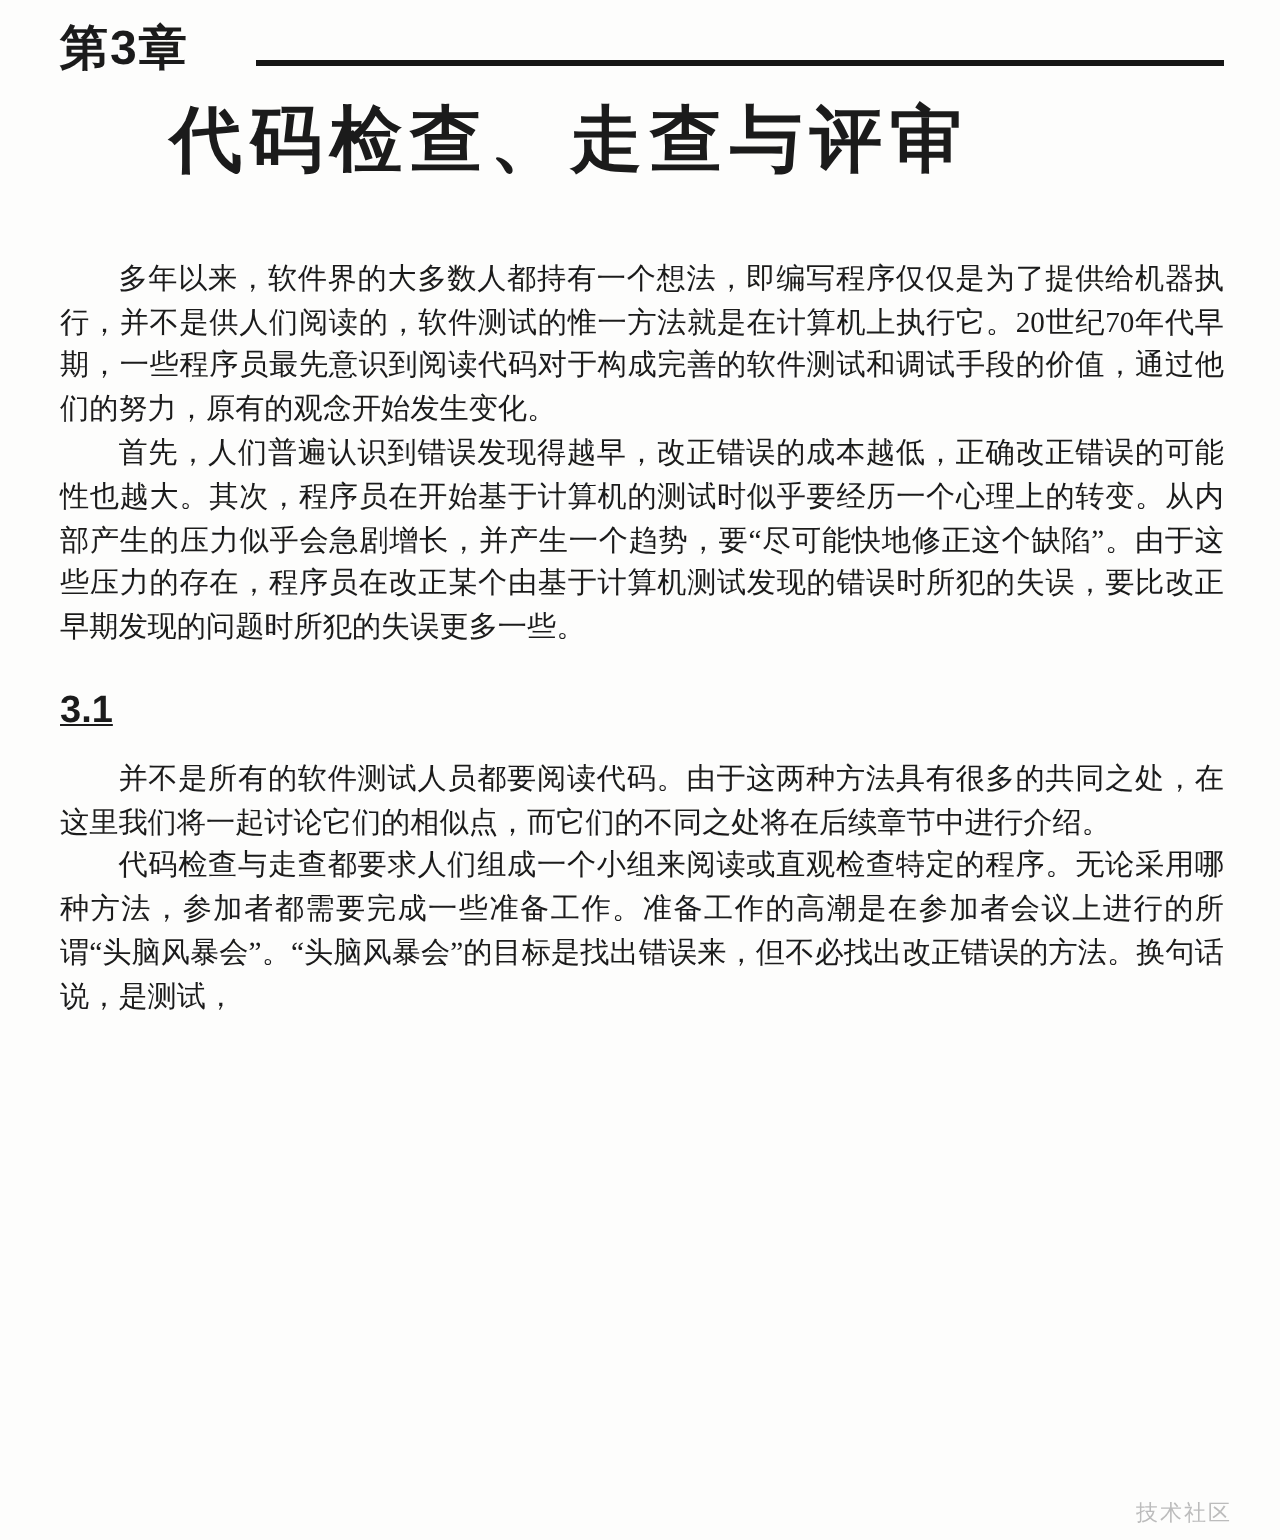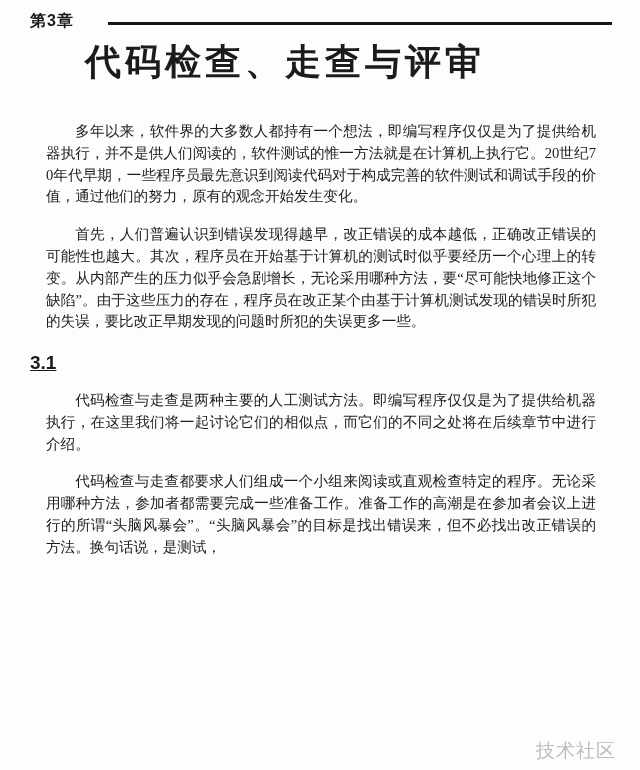--- a/index.html
+++ b/index.html
@@ -19,21 +19,21 @@
     box-sizing: border-box;
     padding: 12px 28px 0 30px;
   }
   
   .chapter-row {
     display: flex;
     align-items: flex-end;
   }
   .chapter-label {
     font-family: "Liberation Sans", "DejaVu Sans", sans-serif;
-    font-size: 16px;
+    font-size: 24px;
     font-weight: 700;
     letter-spacing: 1px;
     line-height: 1.1;
     white-space: nowrap;
   }
   .chapter-rule {
     flex: 1;
     height: 3px;
     background: #161616;
     margin: 0 0 5px 34px;
@@ -48,21 +48,21 @@
   }
   
   .body-text {
     margin-top: 39px;
     font-size: 14.6px;
     line-height: 21.8px;
     text-align: justify;
     word-break: break-all;
   }
   .body-text p {
-    margin: 16px;
+    margin: 0;
     text-indent: 2em;
   }
   
   .section-head {
     display: flex;
     align-items: baseline;
     margin: 19px 0 13px 0;
     font-family: "Liberation Sans", "DejaVu Sans", sans-serif;
     font-size: 19px;
     font-weight: 700;
@@ -73,21 +73,21 @@
   .section-head .section-num {
     margin-right: 17px;
     letter-spacing: 0;
   }
   
   .watermark {
     position: absolute;
     right: 24px;
     bottom: 6px;
     font-family: Liberation Sans, sans-serif;
-    font-size: 19px;
+    font-size: 11px;
     letter-spacing: 1px;
     color: #bcbcbc;
     pointer-events: none;
   }
 </style>
 </head>
 <body>
 
 <div class="page">
 
@@ -99,27 +99,27 @@
     <h1 class="chapter-title">代码检查、走查与评审</h1>
   </header>
 
   <main class="body-text">
 
     <p>多年以来，软件界的大多数人都持有一个想法，即编写程序仅仅是为了提供给机器执行，并不是供人们阅读的，软件测试的惟一方法就是在计算机上执行它。20世纪70年代早期，一些程序员最先意识到阅读代码对于构成完善的软件测试和调试手段的价值，通过他们的努力，原有的观念开始发生变化。</p>
 
 
 
 
-    <p>首先，人们普遍认识到错误发现得越早，改正错误的成本越低，正确改正错误的可能性也越大。其次，程序员在开始基于计算机的测试时似乎要经历一个心理上的转变。从内部产生的压力似乎会急剧增长，无论采用哪种方法，要“尽可能快地修正这个缺陷”。由于这些压力的存在，程序员在改正某个由基于计算机测试发现的错误时所犯的失误，要比改正早期发现的问题时所犯的失误更多一些。</p>
+    <p>首先，人们普遍认识到错误发现得越早，改正错误的成本越低，正确改正错误的可能性也越大。其次，程序员在开始基于计算机的测试时似乎要经历一个心理上的转变。从内部产生的压力似乎会急剧增长，并产生一个趋势，要“尽可能快地修正这个缺陷”。由于这些压力的存在，程序员在改正某个由基于计算机测试发现的错误时所犯的失误，要比改正早期发现的问题时所犯的失误更多一些。</p>
 
     <h2 class="section-head">
       <span class="section-num">3.1</span>
     </h2>
 
-    <p>代码检查与走查是两种主要的人工测试方法。即编写程序仅仅是为了提供给机器执行，在这里我们将一起讨论它们的相似点，而它们的不同之处将在后续章节中进行介绍。</p>
+    <p>并不是所有的软件测试人员都要阅读代码。由于这两种方法具有很多的共同之处，在这里我们将一起讨论它们的相似点，而它们的不同之处将在后续章节中进行介绍。</p>
 
     <p>代码检查与走查都要求人们组成一个小组来阅读或直观检查特定的程序。无论采用哪种方法，参加者都需要完成一些准备工作。准备工作的高潮是在参加者会议上进行的所谓“头脑风暴会”。“头脑风暴会”的目标是找出错误来，但不必找出改正错误的方法。换句话说，是测试，</p>
 
   </main>
 
   <div class="watermark">技术社区</div>
 
 </div>
 
 </body></html>

